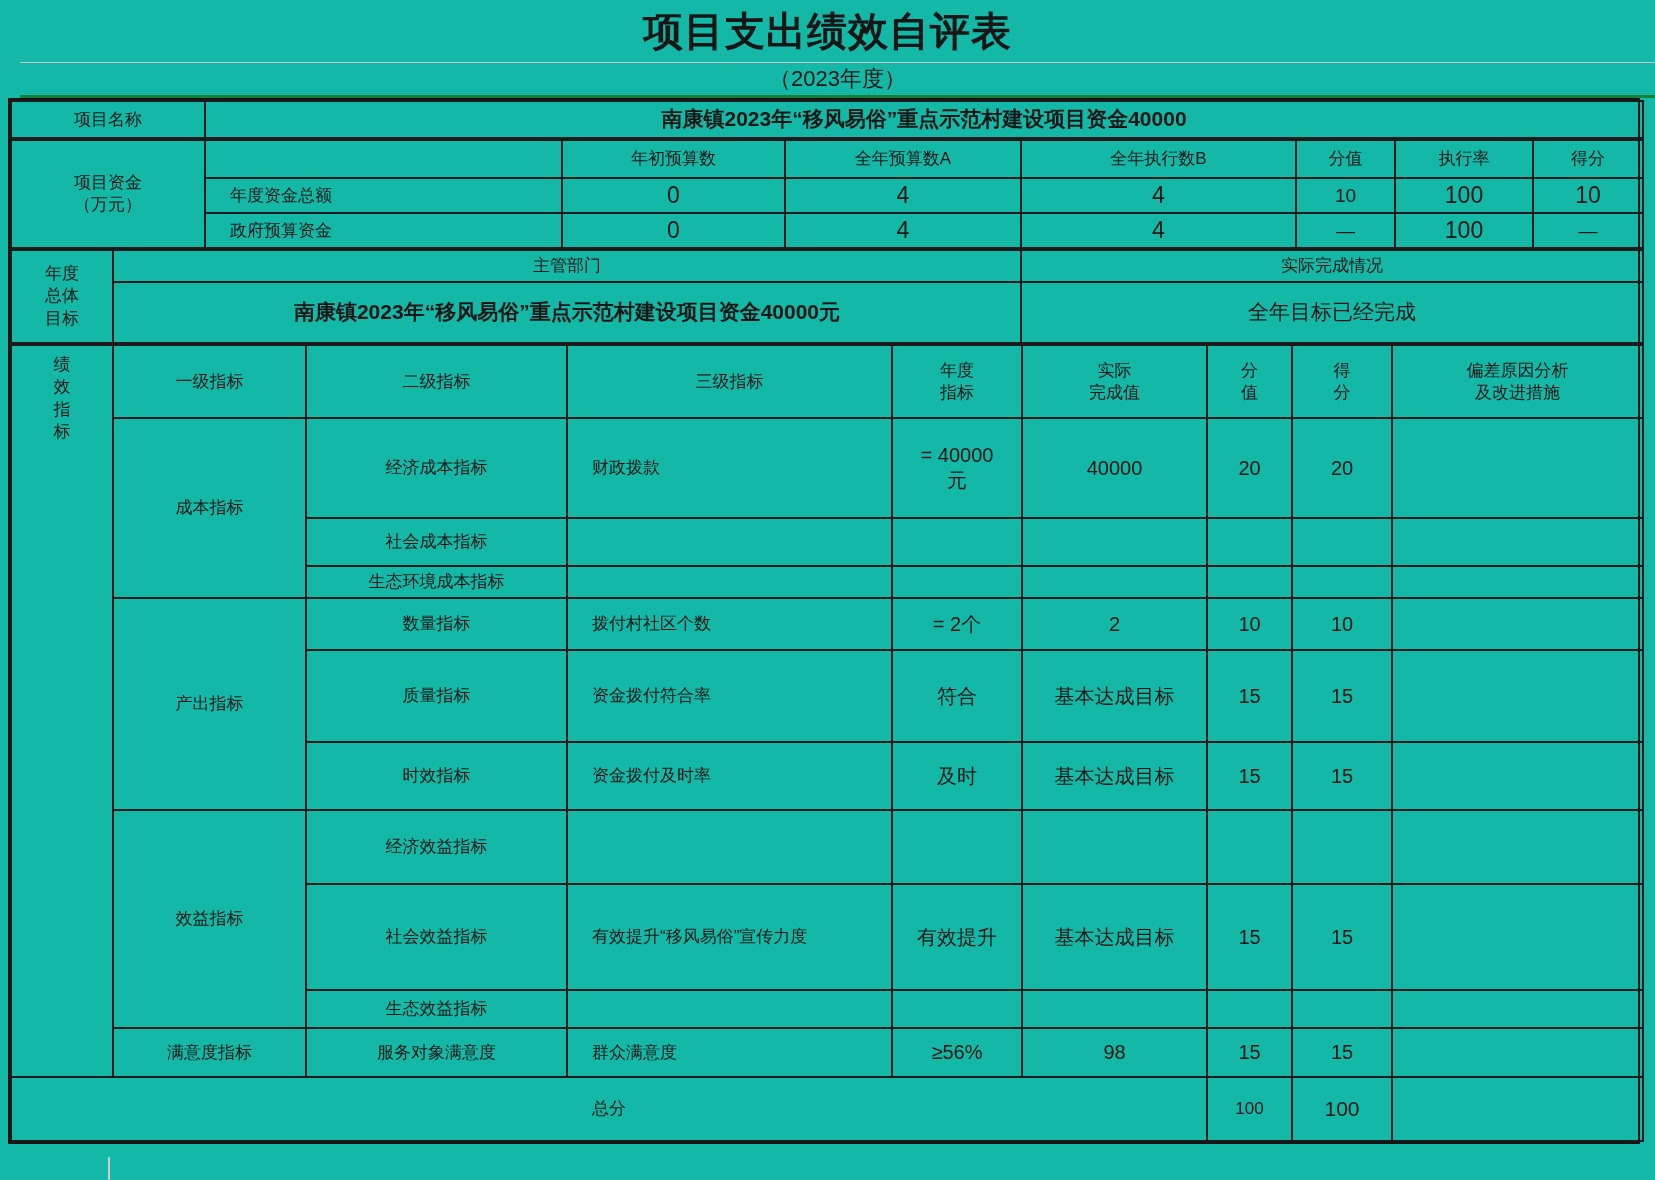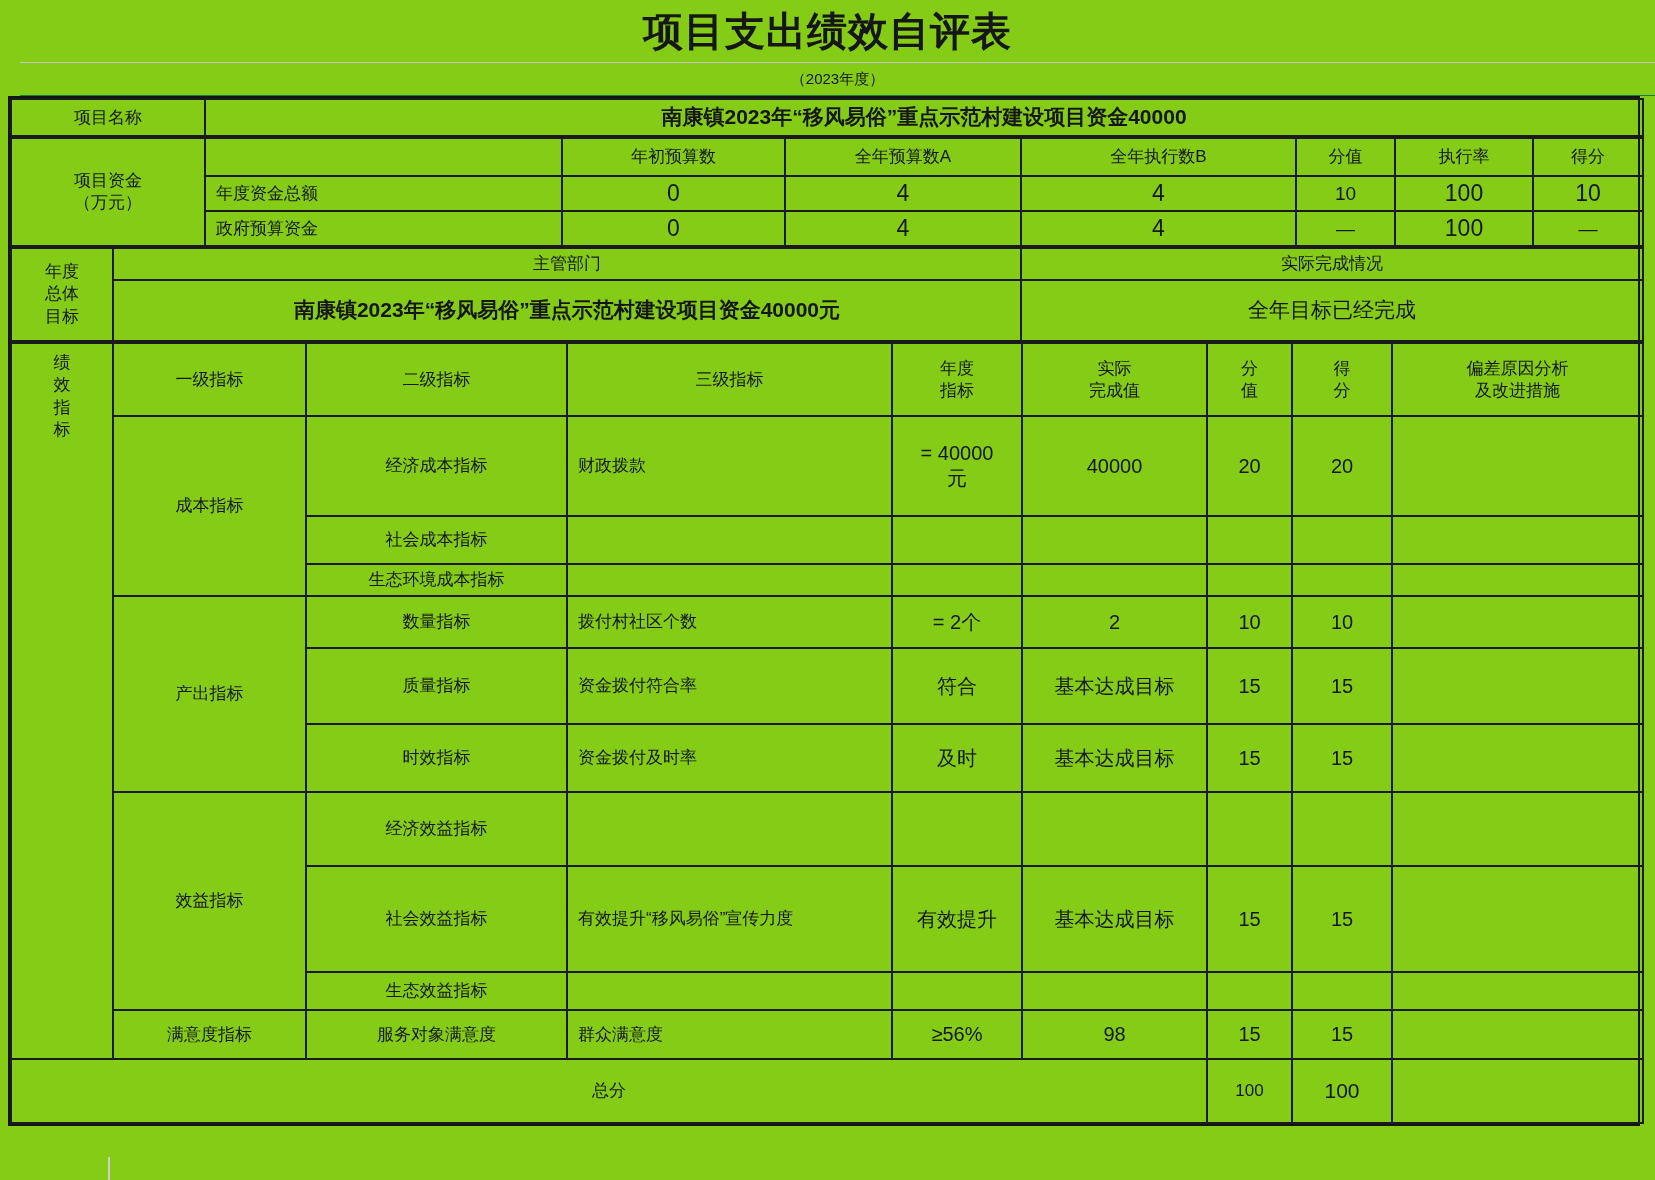--- a/index.html
+++ b/index.html
@@ -1,35 +1,35 @@
 <!DOCTYPE html>
 <html><head>
 <meta charset="utf-8">
 <style>
   html,body{margin:0;padding:0;background:#ffffff;}
   .page{
-    position:relative;width:1655px;height:1180px;background:#84cc16;
+    position:relative;width:1655px;height:1180px;background:#14b8a6;
     font-family:"Liberation Sans","DejaVu Sans",sans-serif;color:#161616;overflow:hidden;
   }
   .title{
     height:62px;display:flex;align-items:center;justify-content:center;
     font-size:40px;font-weight:700;letter-spacing:1px;
   }
   .subtitle{
     height:32px;display:flex;align-items:center;justify-content:center;
-    font-size:15px;border-top:1px solid #c6c6c6;border-bottom:1px solid #15803d;margin-left:20px;
+    font-size:22px;border-top:1px solid #c6c6c6;border-bottom:3px solid #15803d;margin-left:20px;
   }
   .tbl{margin:0 15px 0 8px;border:2px solid #141414;}
   table{border-collapse:collapse;table-layout:fixed;width:100%;}
   td{
     border:2px solid #1b1b1b;text-align:center;vertical-align:middle;
     padding:1px 4px;font-size:17px;overflow:hidden;line-height:1.25;
   }
   .pre{white-space:pre-line;}
-  .left{text-align:left;padding-left:10px;}
+  .left{text-align:left;padding-left:24px;}
   .big{font-size:21px;font-weight:700;}
   .num{font-size:23px;font-weight:500;}
   .mid{font-size:19px;font-weight:500;}
   .val{font-size:20px;font-weight:500;}
   .vlabel{font-size:17px;line-height:1.32;}
   .vtop{vertical-align:top;padding-top:8px;}
   .totmax{font-size:17px;}
   .totscore{font-size:21px;font-weight:500;}
   .artifact-line{position:absolute;left:108px;top:1157px;width:2px;height:23px;background:#cfcfcf;}
 </style>
@@ -191,21 +191,21 @@
       <tr style="height:52px">
         <td rowspan="3">产出指标</td>
         <td>数量指标</td>
         <td class="left">拨付村社区个数</td>
         <td class="val">= 2个</td>
         <td class="val">2</td>
         <td class="val">10</td>
         <td class="val">10</td>
         <td></td>
       </tr>
-      <tr style="height:76px">
+      <tr style="height:92px">
         <td>质量指标</td>
         <td class="left">资金拨付符合率</td>
         <td class="val">符合</td>
         <td class="val">基本达成目标</td>
         <td class="val">15</td>
         <td class="val">15</td>
         <td></td>
       </tr>
       <tr style="height:68px">
         <td>时效指标</td>

